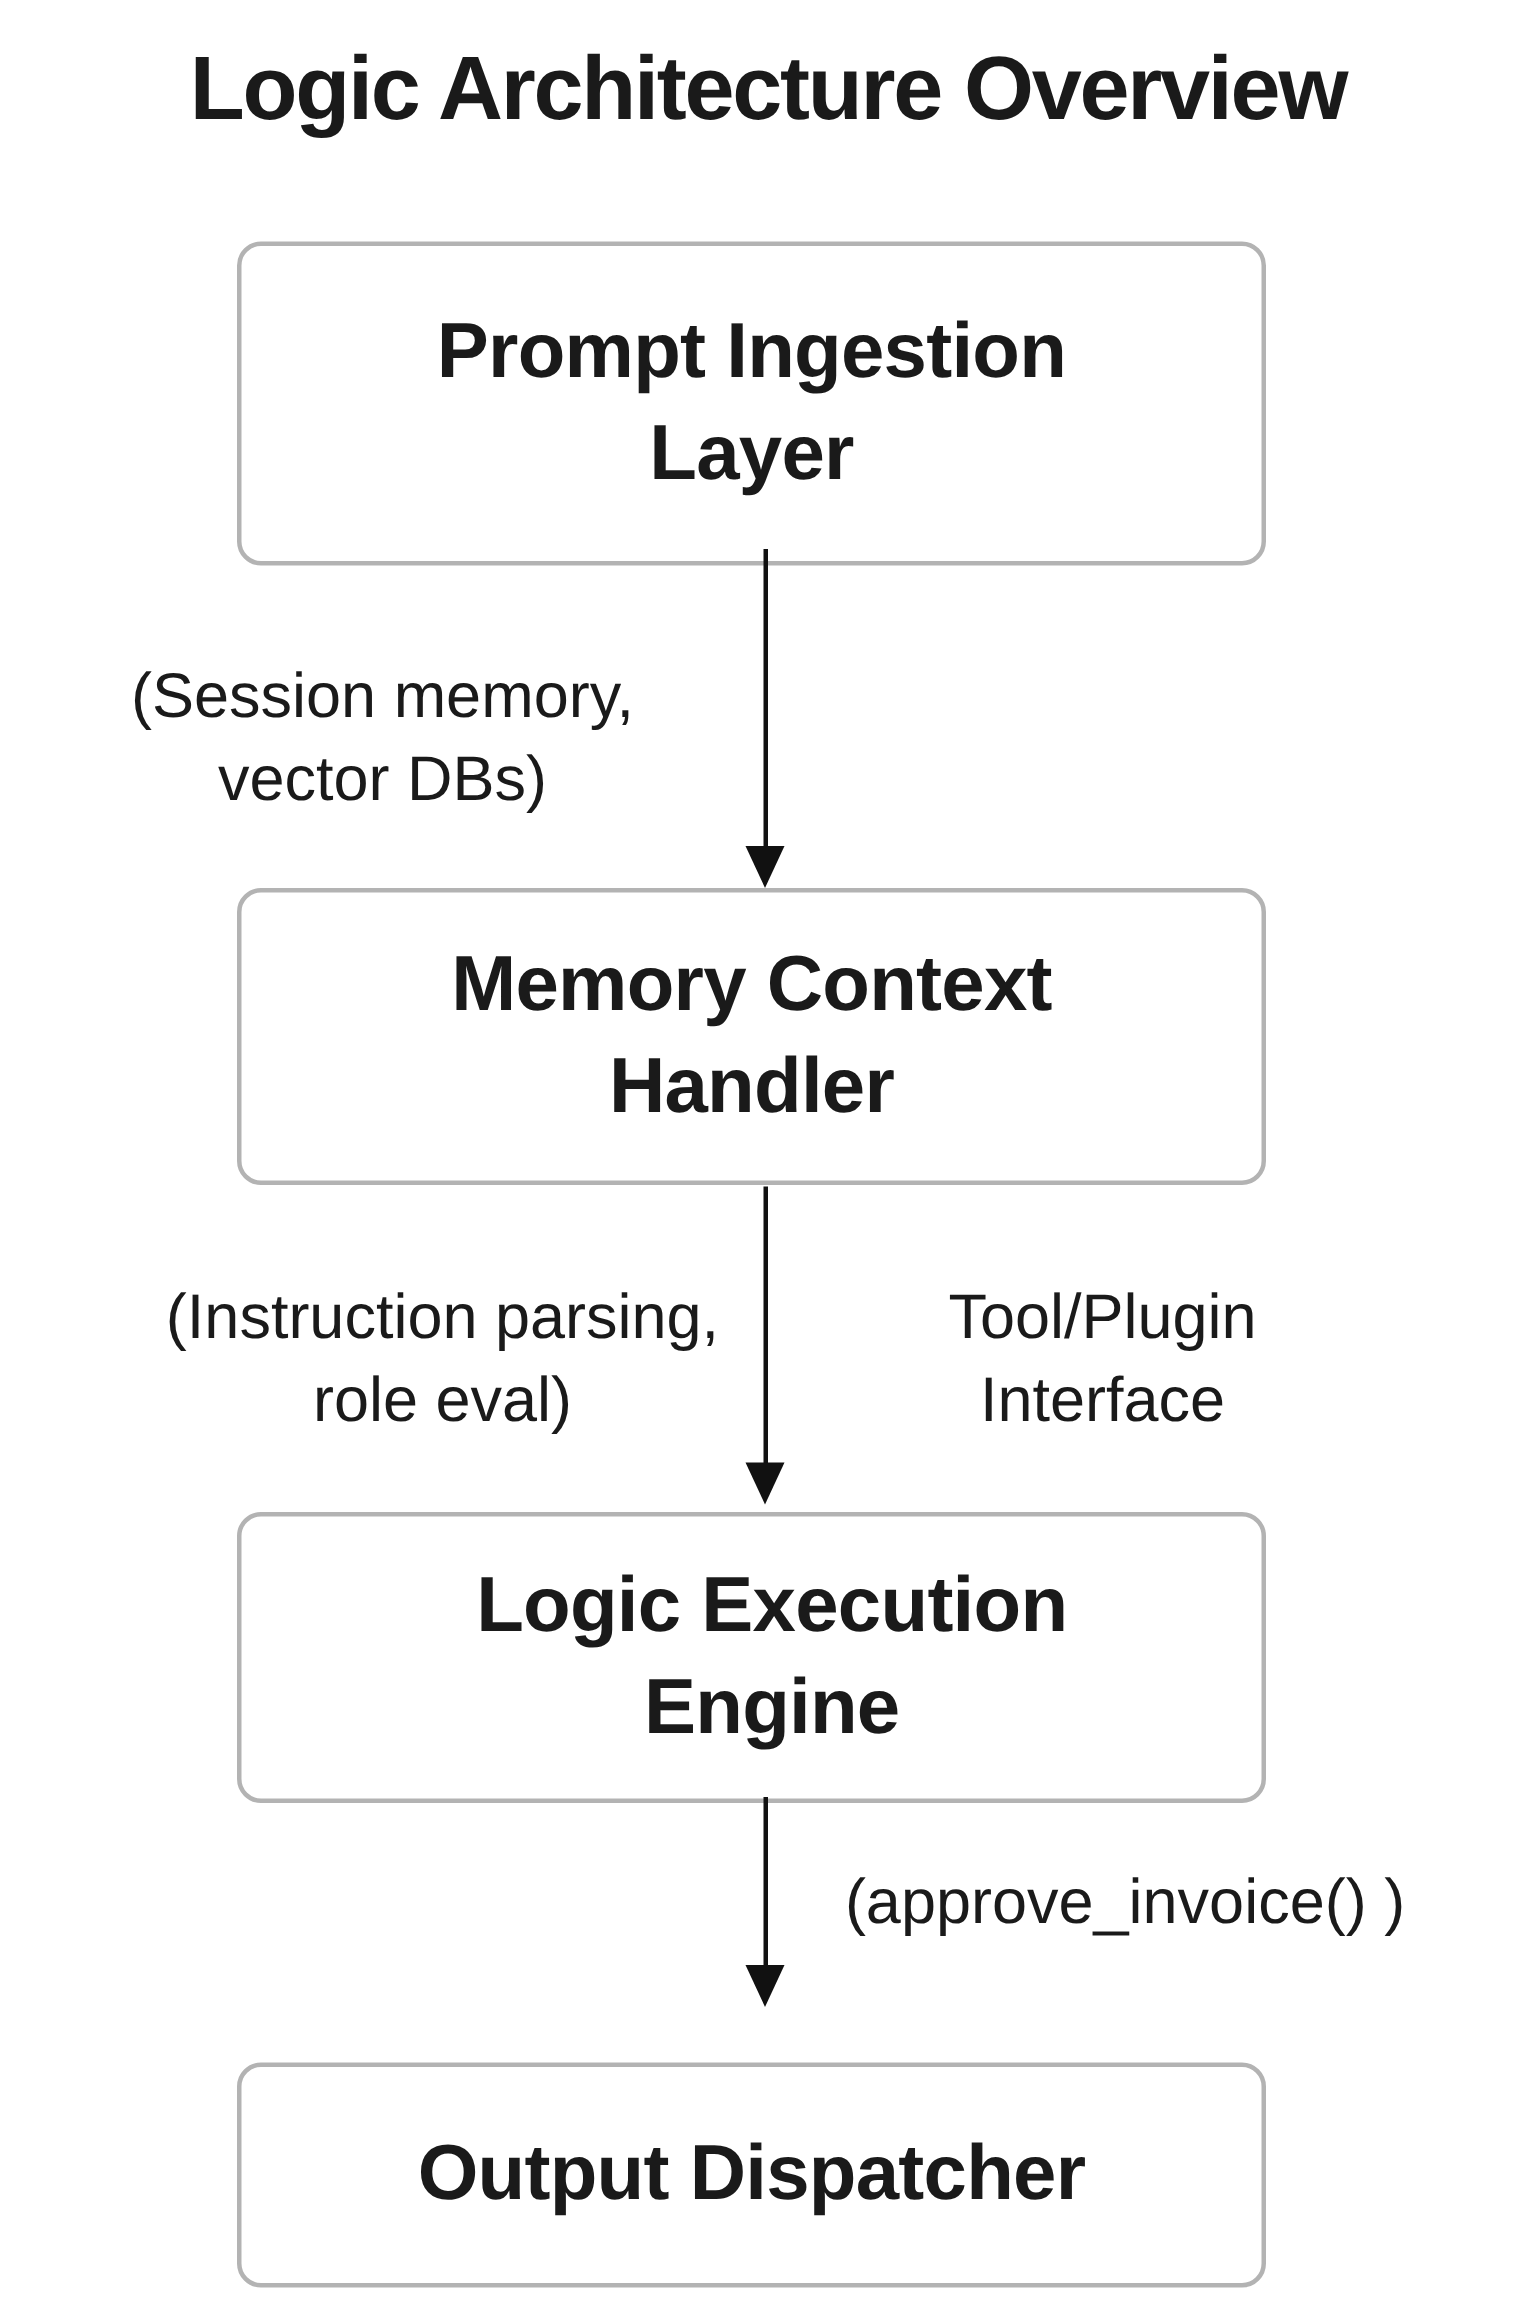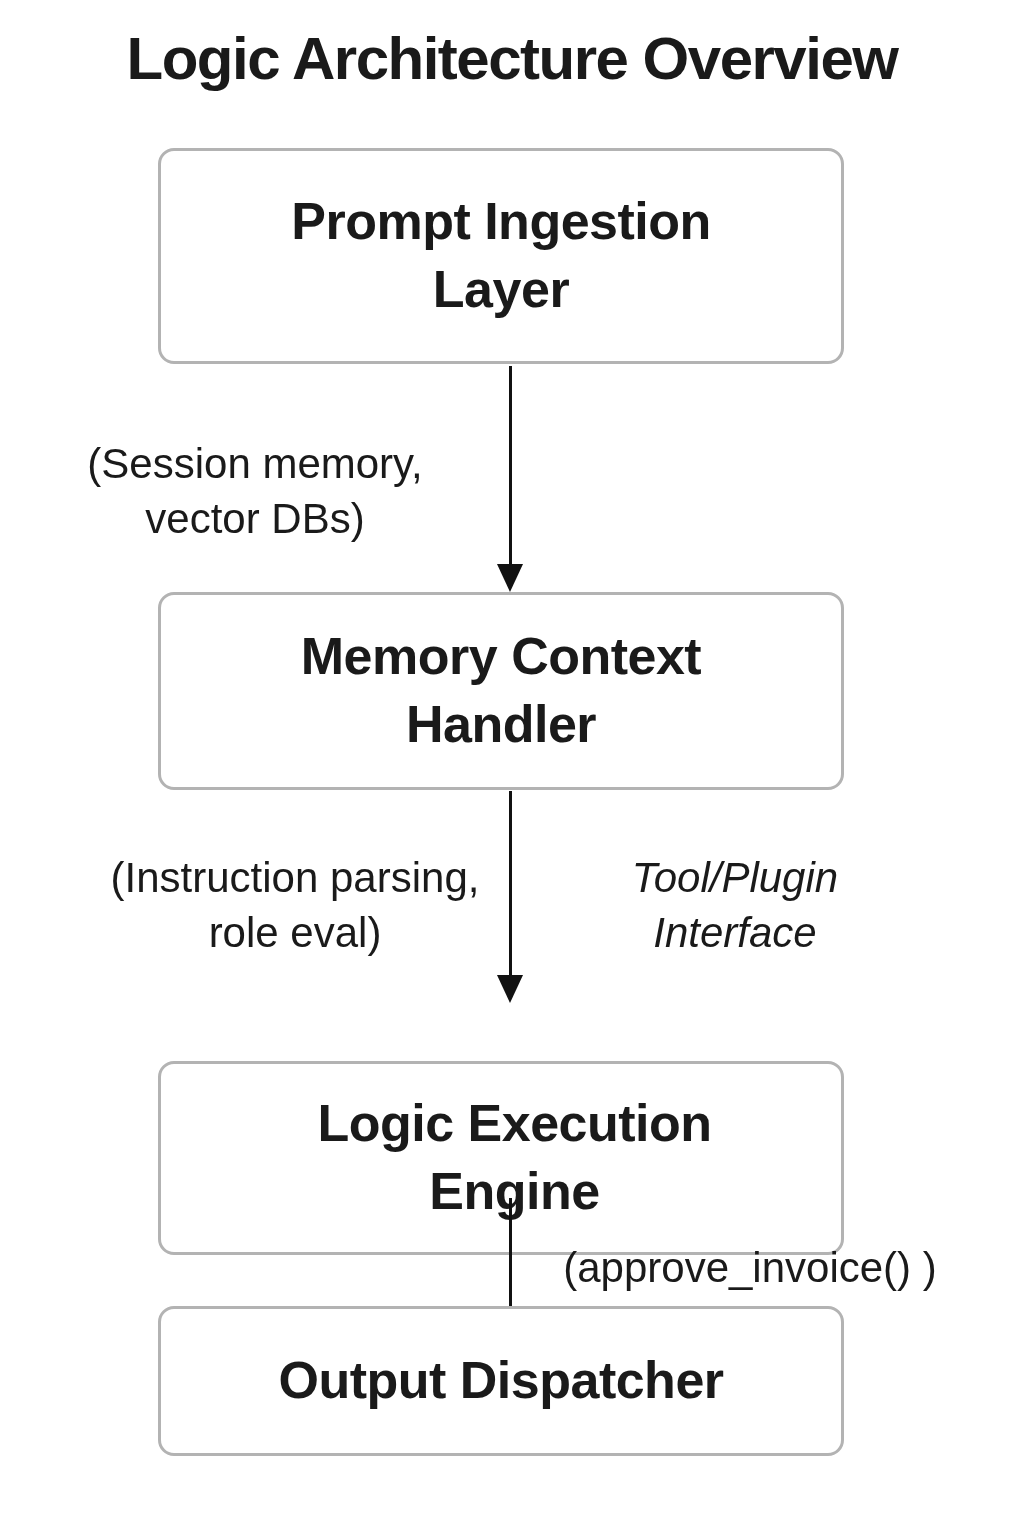--- a/index.html
+++ b/index.html
@@ -33,24 +33,24 @@
     justify-content: center;
     text-align: center;
   }
   .node-label {
     font-size: 52px;
     font-weight: 700;
     line-height: 1.3;
     white-space: pre-line;
     letter-spacing: -0.5px;
   }
-  #node-prompt  { top: 148px;  height: 216px; }
+  #node-prompt  { top: 161px;  height: 216px; }
   #node-memory  { top: 592px;  height: 198px; text-align: center; }
-  #node-logic   { top: 1061px; height: 194px; padding-left: 27px; }
-  #node-output  { top: 1306px; height: 150px; }
+  #node-logic   { top: 1008px; height: 194px; padding-left: 27px; }
+  #node-output  { top: 1375px; height: 150px; }
 
   .arrow { position: absolute; left: 496px; width: 28px; }
   .arrow .line {
     position: absolute;
     left: 12.5px; top: 0; bottom: 24px;
     width: 3px;
     background: #111111;
   }
   .arrow .head {
     position: absolute;
@@ -67,21 +67,21 @@
   .edge-label {
     position: absolute;
     font-size: 42px;
     font-weight: 400;
     line-height: 1.3;
     text-align: center;
     white-space: pre-line;
   }
   #label-session { top: 437px;  left: 50px;  width: 410px; }
   #label-parsing { top: 851px;  left: 65px;  width: 460px; }
-  #label-tool    { top: 851px;  left: 588px; width: 294px; font-style: italic; }
+  #label-tool    { top: 851px;  left: 588px; width: 294px; }
   #label-approve { top: 1241px; left: 545px; width: 410px; }
 </style>
 </head>
 <body>
 
 <div class="canvas">
 
   <h1 class="title">Logic Architecture Overview</h1>
 
   <div class="node" id="node-prompt">

